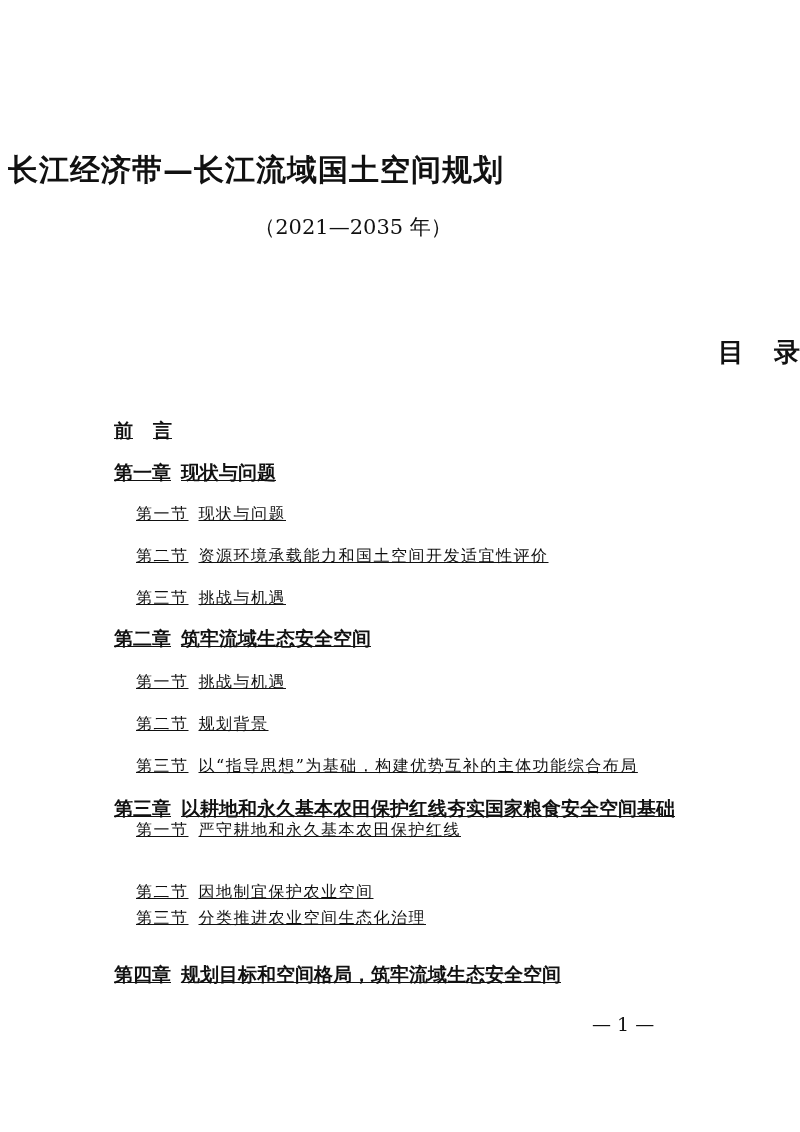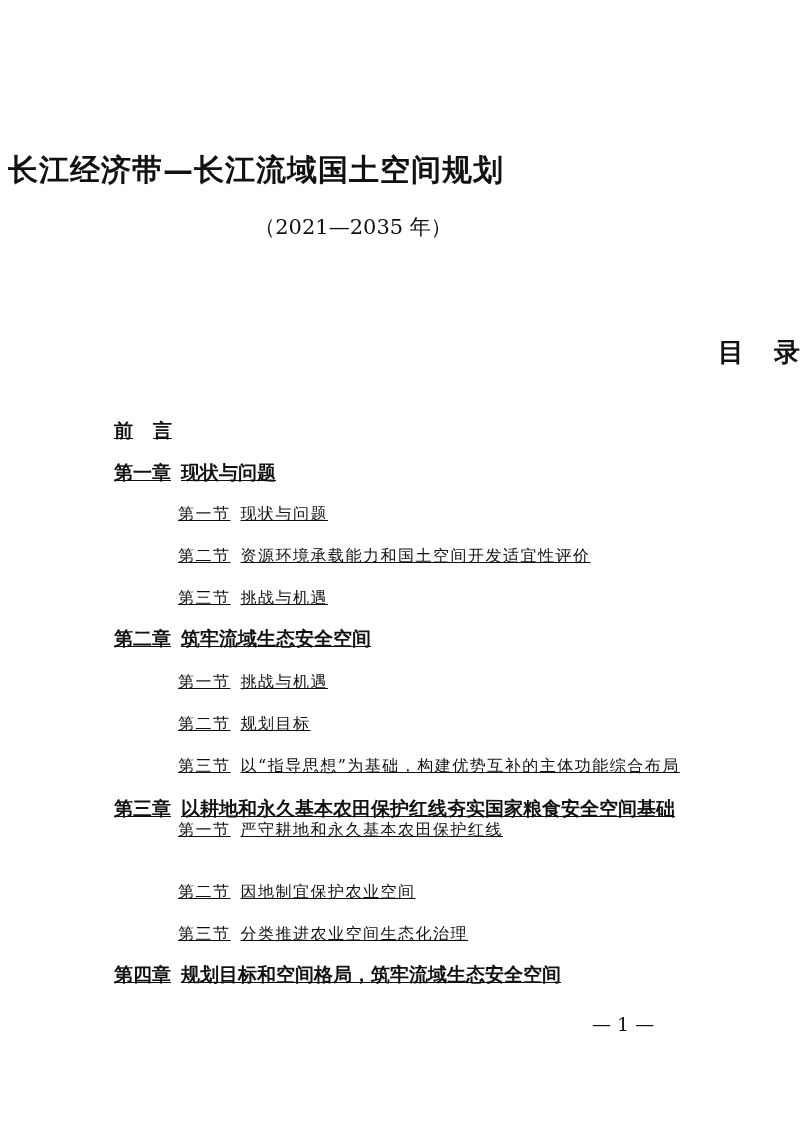--- a/index.html
+++ b/index.html
@@ -19,21 +19,21 @@
     .toc-heading {
       position: absolute; left: 0; width: 800px; top: 334px;
       text-align: right; font-size: 26px; font-weight: bold; line-height: 36px;
       word-spacing: 0;
     }
     .toc-heading span { display: inline-block; }
     .toc-heading .gap { width: 30px; }
     .toc { position: absolute; left: 114px; top: 414px; width: 580px; }
     .entry { position: absolute; left: 0; white-space: nowrap; text-decoration: underline; }
     .entry.lvl0 { font-size: 19px; font-weight: bold; line-height: 28px; }
-    .entry.lvl1 { left: 22px; font-size: 16px; line-height: 24px; letter-spacing: 1.5px; margin-left: 42px; }
+    .entry.lvl1 { left: 22px; font-size: 16px; line-height: 24px; letter-spacing: 1.5px; }
     .entry .num { margin-right: 10px; }
     .preface .gap { display: inline-block; width: 20px; }
     .page-num {
       position: absolute; top: 1012px; left: 592px; font-size: 19px; line-height: 24px;
     }
   </style>
 </head>
 <body>
 
 <div class="title">长江经济带—长江流域国土空间规划</div>
@@ -61,36 +61,36 @@
     <span class="num">第三节</span><span>挑战与机遇</span>
   </div>
 
   <div class="entry lvl0" style="top:210px">
     <span class="num">第二章</span><span>筑牢流域生态安全空间</span>
   </div>
   <div class="entry lvl1" style="top:256px">
     <span class="num">第一节</span><span>挑战与机遇</span>
   </div>
   <div class="entry lvl1" style="top:298px">
-    <span class="num">第二节</span><span>规划目标</span>
+    <span class="num">第二节</span><span>规划背景</span>
   </div>
   <div class="entry lvl1" style="top:340px">
     <span class="num">第三节</span><span>以“指导思想”为基础，构建优势互补的主体功能综合布局</span>
   </div>
 
   <div class="entry lvl0" style="top:380px">
     <span class="num">第三章</span><span>以耕地和永久基本农田保护红线夯实国家粮食安全空间基础</span>
   </div>
   <div class="entry lvl1" style="top:404px">
     <span class="num">第一节</span><span>严守耕地和永久基本农田保护红线</span>
   </div>
   <div class="entry lvl1" style="top:466px">
     <span class="num">第二节</span><span>因地制宜保护农业空间</span>
   </div>
-  <div class="entry lvl1" style="top:508px">
+  <div class="entry lvl1" style="top:492px">
     <span class="num">第三节</span><span>分类推进农业空间生态化治理</span>
   </div>
 
   <div class="entry lvl0" style="top:546px">
     <span class="num">第四章</span><span>规划目标和空间格局，筑牢流域生态安全空间</span>
   </div>
 </div>
 
 <div class="page-num">— 1 —</div>
 

